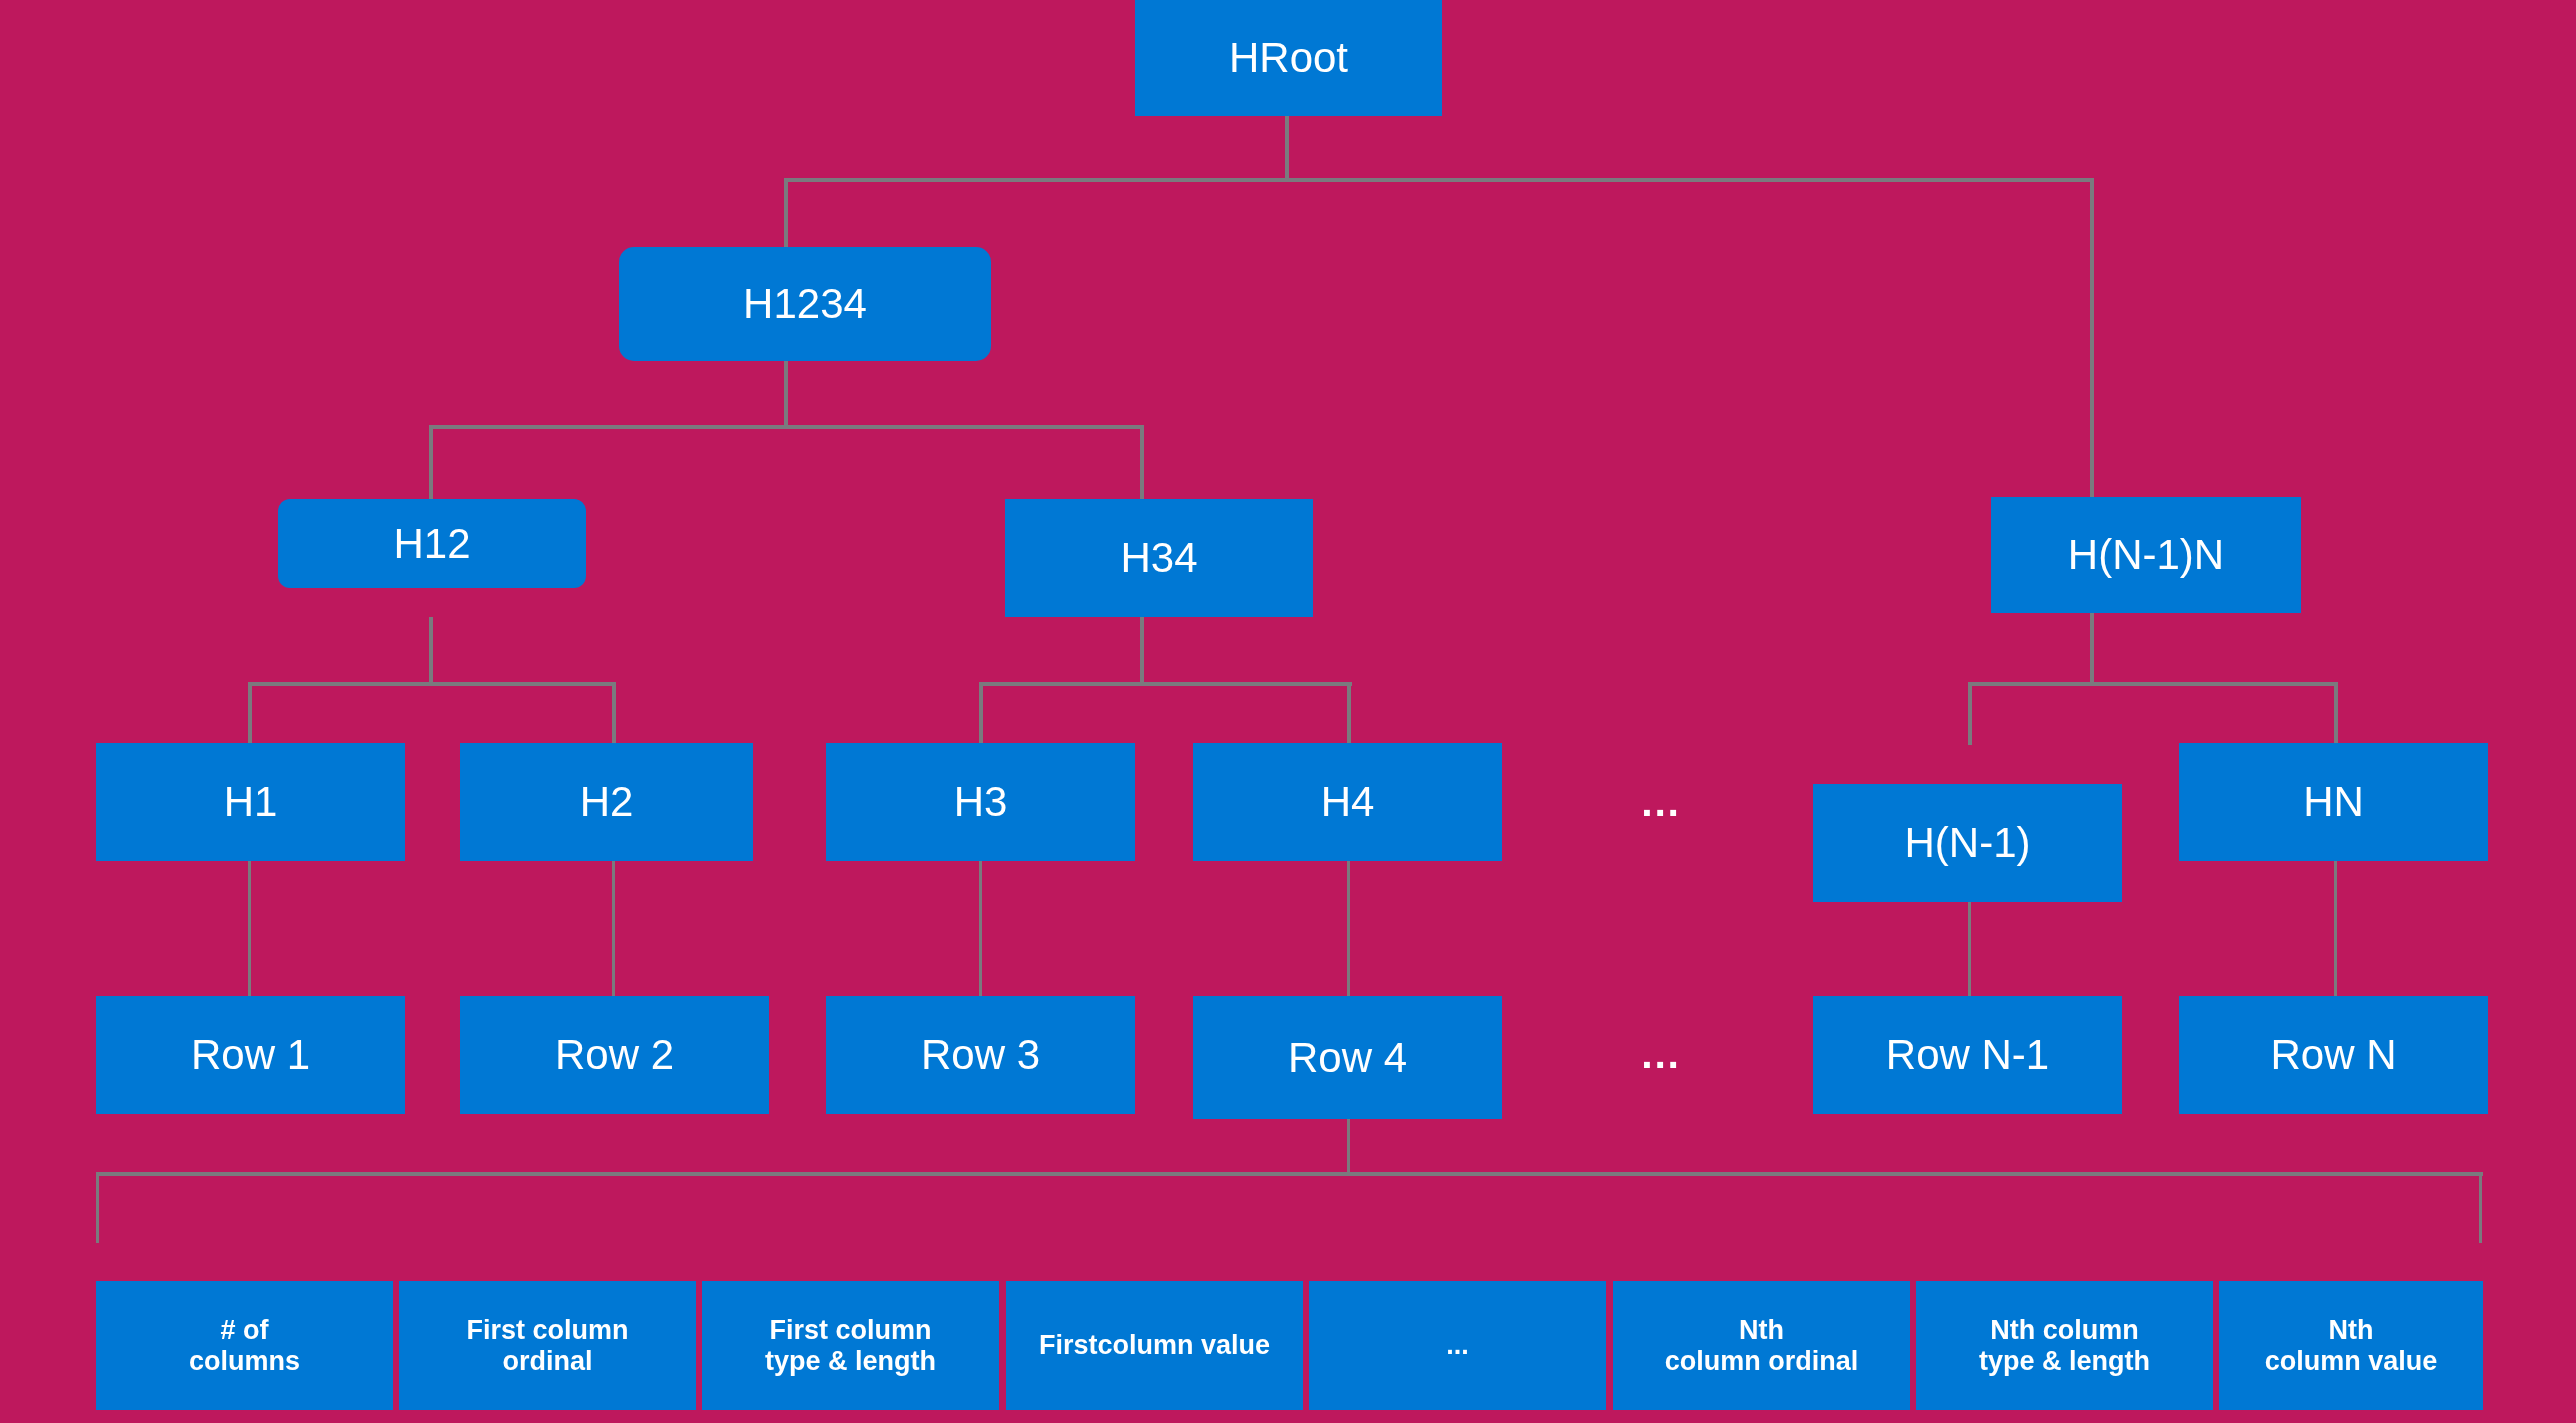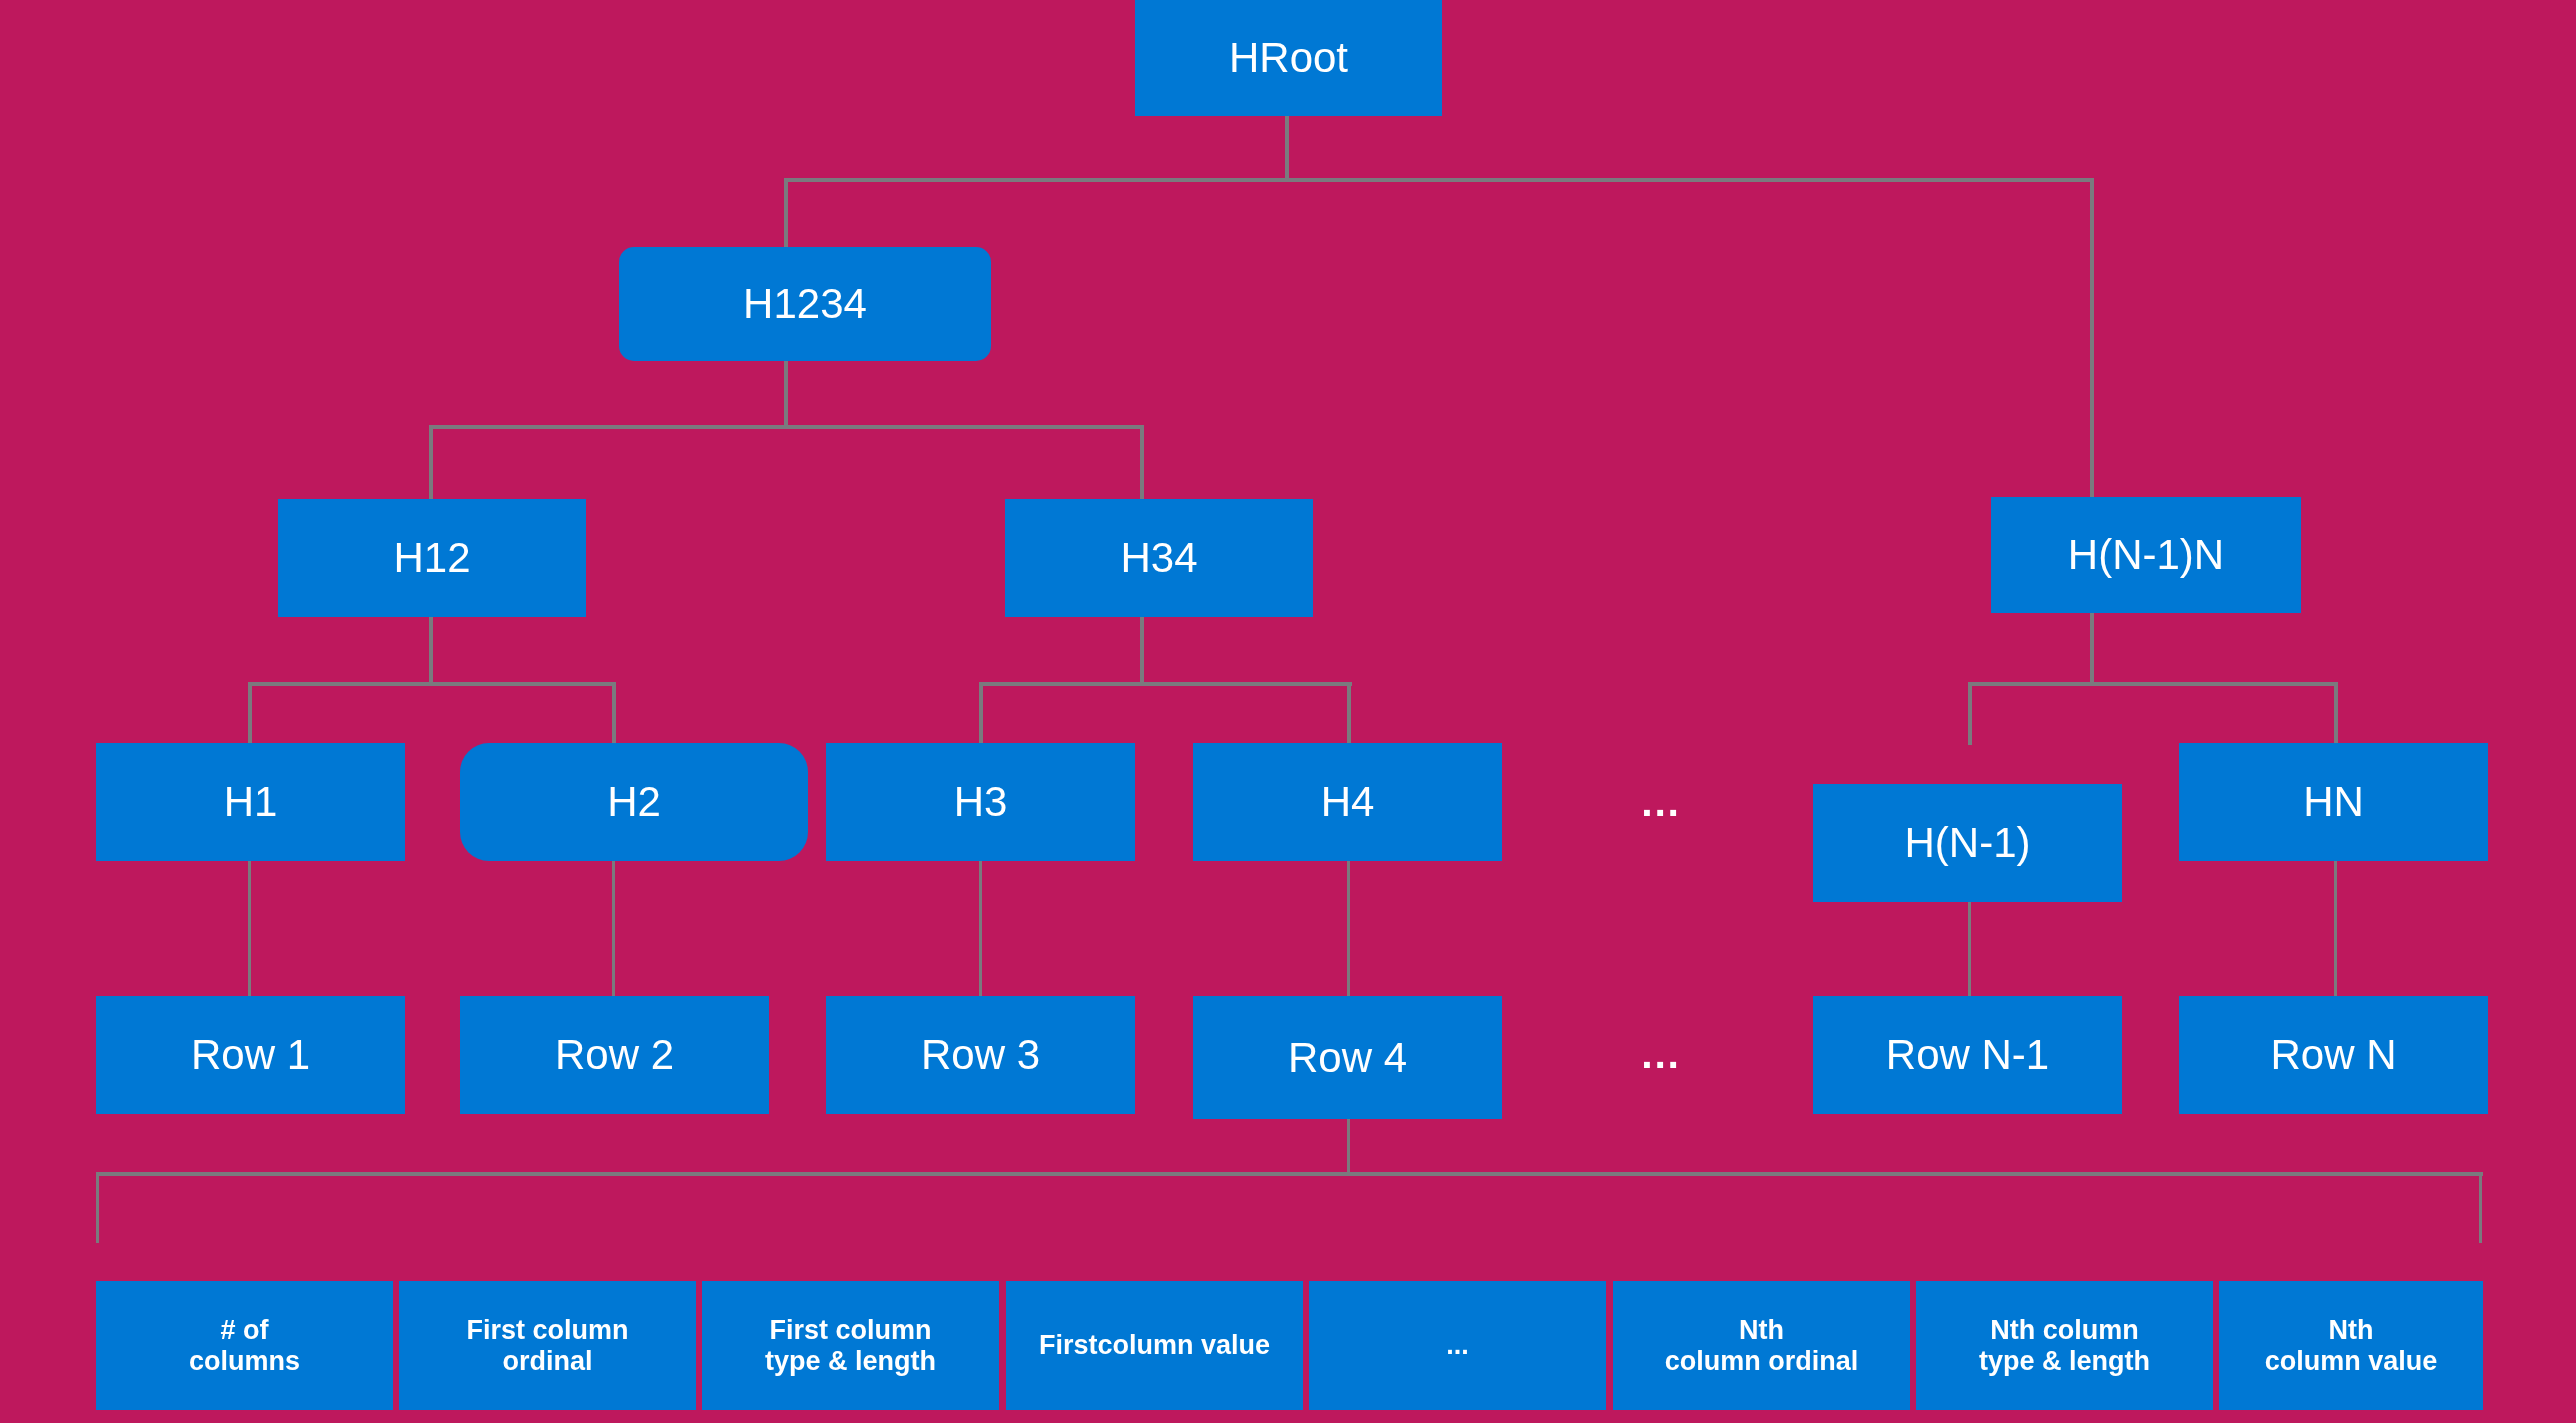--- a/index.html
+++ b/index.html
@@ -98,34 +98,34 @@
   <div class="edge" style="left:2479px; top:1172px; width:3.4px; height:71px;"></div>
 
   <div class="node big" style="left:1135px; top:0px; width:307px; height:116px;">
     <span>HRoot</span>
   </div>
 
   <div class="node big" style="left:619px; top:247px; width:372px; height:114px;border-radius:15px;">
     <span>H1234</span>
   </div>
 
-  <div class="node big" style="left:278px; top:499px; width:308px; height:118px;">
+  <div class="node big" style="left:278px; top:499px; width:308px; height:89px;border-radius:12px;">
     <span>H12</span>
   </div>
   <div class="node big" style="left:1005px; top:499px; width:308px; height:118px;">
     <span>H34</span>
   </div>
   <div class="node big" style="left:1991px; top:497px; width:310px; height:116px;">
     <span>H(N-1)N</span>
   </div>
 
   <div class="node big" style="left:96px; top:743px; width:309px; height:118px;">
     <span>H1</span>
   </div>
-  <div class="node big" style="left:460px; top:743px; width:348px; height:118px;border-radius:29px;">
+  <div class="node big" style="left:460px; top:743px; width:293px; height:118px;">
     <span>H2</span>
   </div>
   <div class="node big" style="left:826px; top:743px; width:309px; height:118px;">
     <span>H3</span>
   </div>
   <div class="node big" style="left:1193px; top:743px; width:309px; height:118px;">
     <span>H4</span>
   </div>
 
   <div class="ell" style="left:1593px; top:784px; width:136px; height:37px;">...</div>

